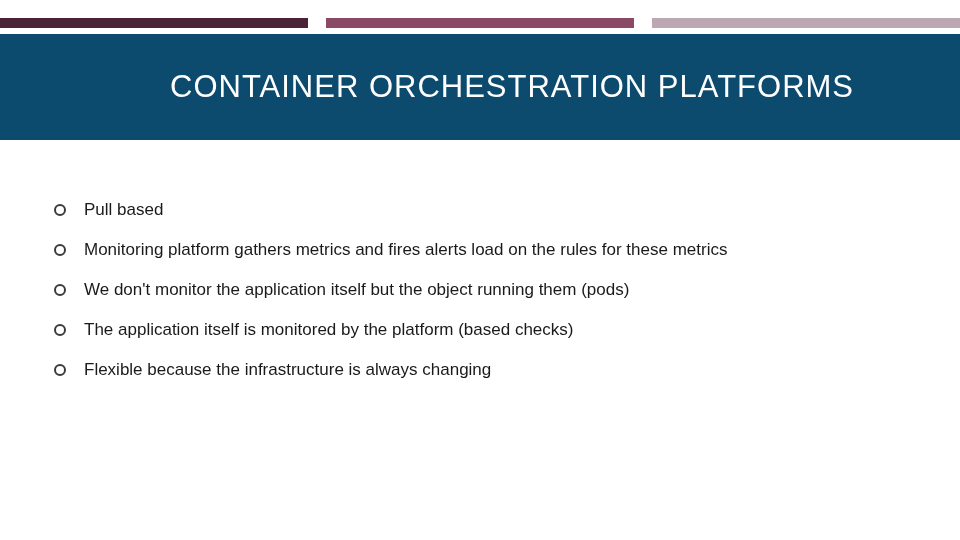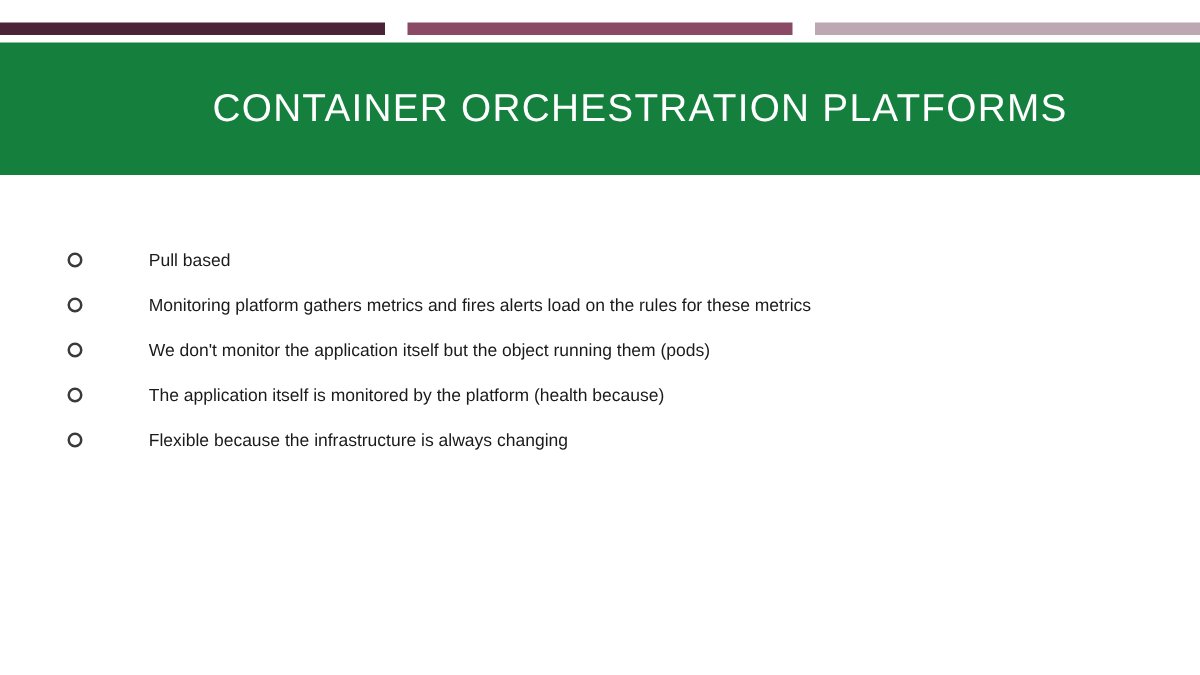--- a/index.html
+++ b/index.html
@@ -14,21 +14,21 @@
   .seg2 { flex: 1; background: #8a4a66; }
   .seg3 { flex: 1; background: #bda7b2; }
 
   
   .titlebar {
     position: absolute;
     top: 34px;
     left: 0;
     width: 960px;
     height: 106px;
-    background: #15803d;
+    background: #0c4a6e;
     display: flex;
     align-items: center;
     padding-left: 170px;
   }
   .titlebar h1 {
     color: #ffffff;
     font-weight: 400;
     font-size: 31px;
     letter-spacing: 1px;
   }
@@ -38,23 +38,22 @@
     position: absolute;
     top: 200px;
     left: 54px;
     right: 40px;
   }
   .bulletlist { list-style: none; }
   .bulletlist li {
     display: flex;
     align-items: center;
     margin-bottom: 20px;
-    font-size: 14px;
+    font-size: 17px;
     color: #1a1a1a;
-    gap: 35px;
   }
   .bullet-icon {
     width: 12px;
     height: 12px;
     border: 2px solid #3a3a3a;
     border-radius: 50%;
     margin-right: 18px;
     flex-shrink: 0;
   }
 </style>
@@ -82,21 +81,21 @@
       <li>
         <span class="bullet-icon"></span>
         <span>Monitoring platform gathers metrics and fires alerts load on the rules for these metrics</span>
       </li>
       <li>
         <span class="bullet-icon"></span>
         <span>We don't monitor the application itself but the object running them (pods)</span>
       </li>
       <li>
         <span class="bullet-icon"></span>
-        <span>The application itself is monitored by the platform (health because)</span>
+        <span>The application itself is monitored by the platform (based checks)</span>
       </li>
       <li>
         <span class="bullet-icon"></span>
         <span>Flexible because the infrastructure is always changing</span>
       </li>
     </ul>
   </div>
 
 </div>
 

